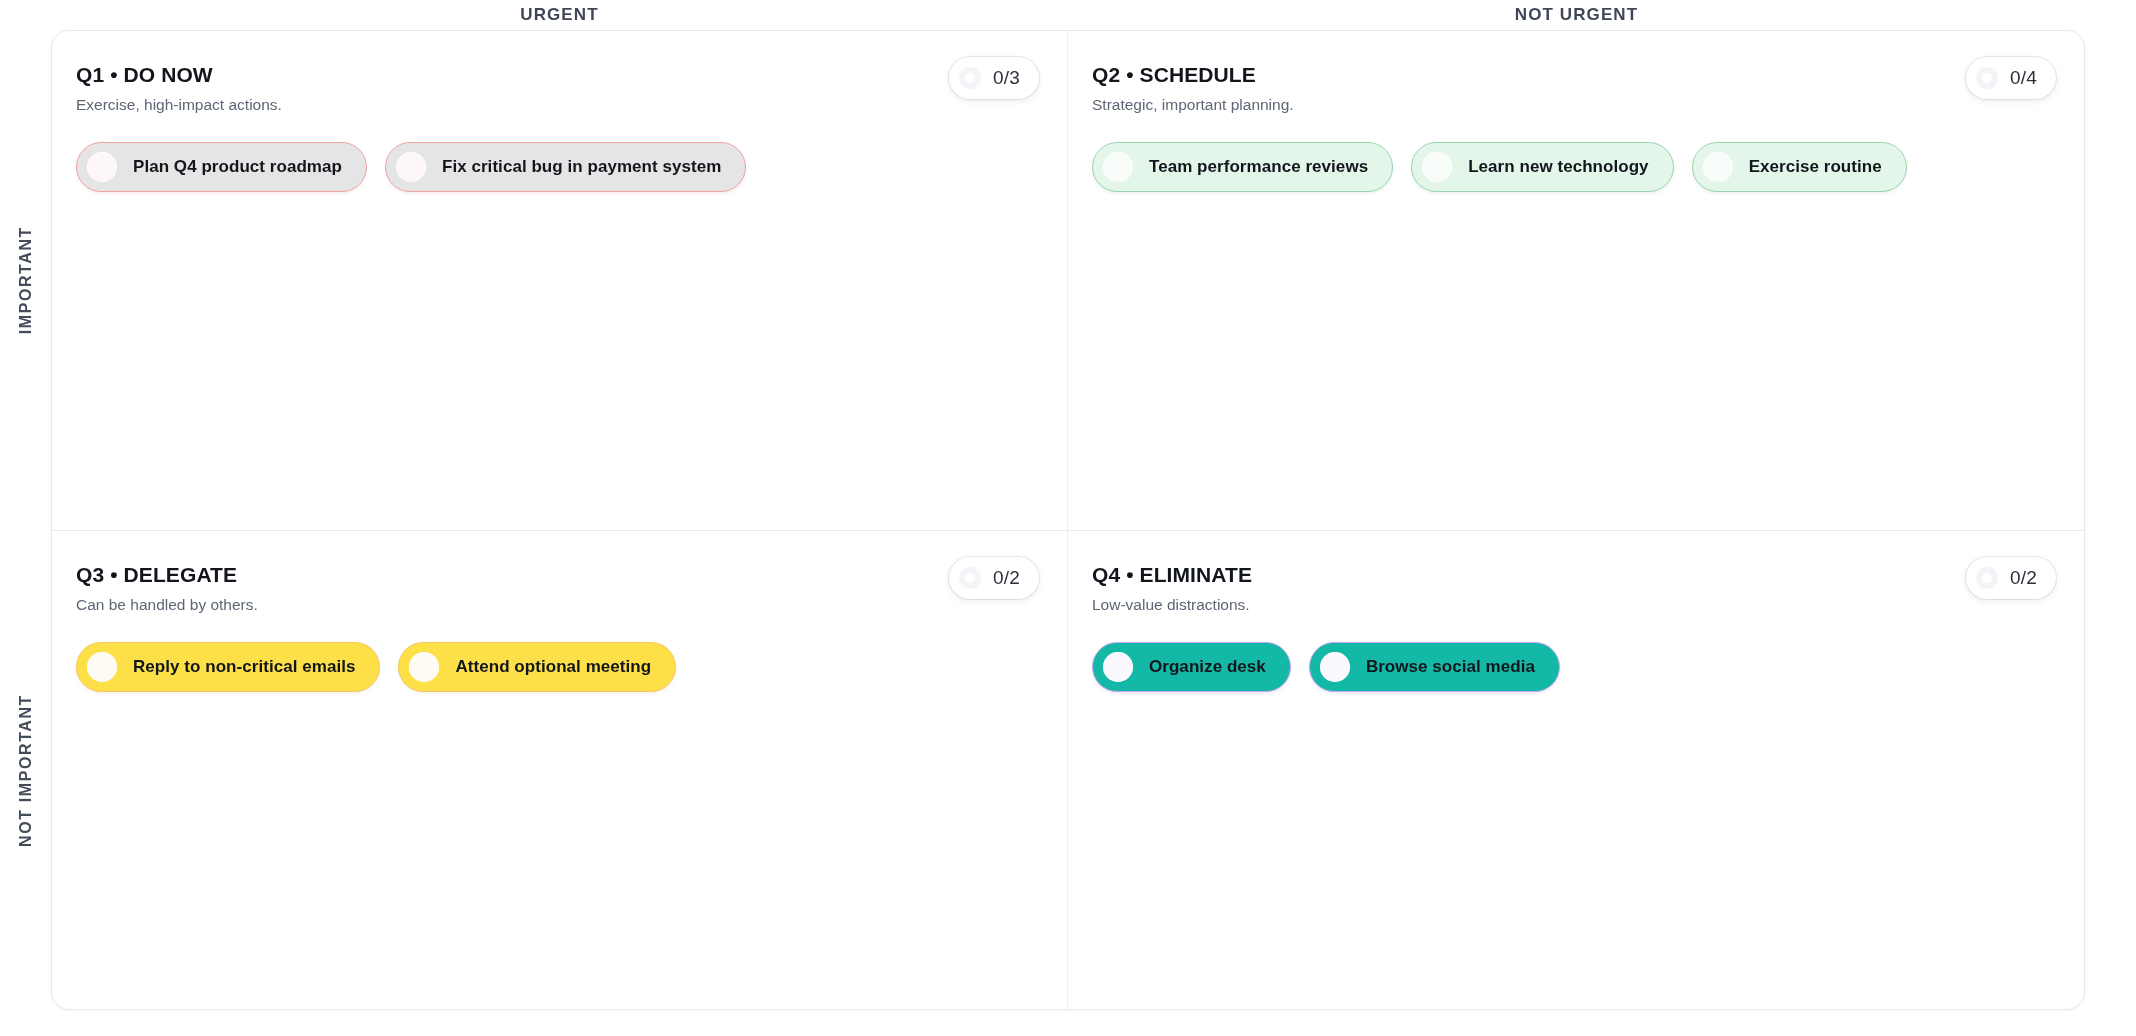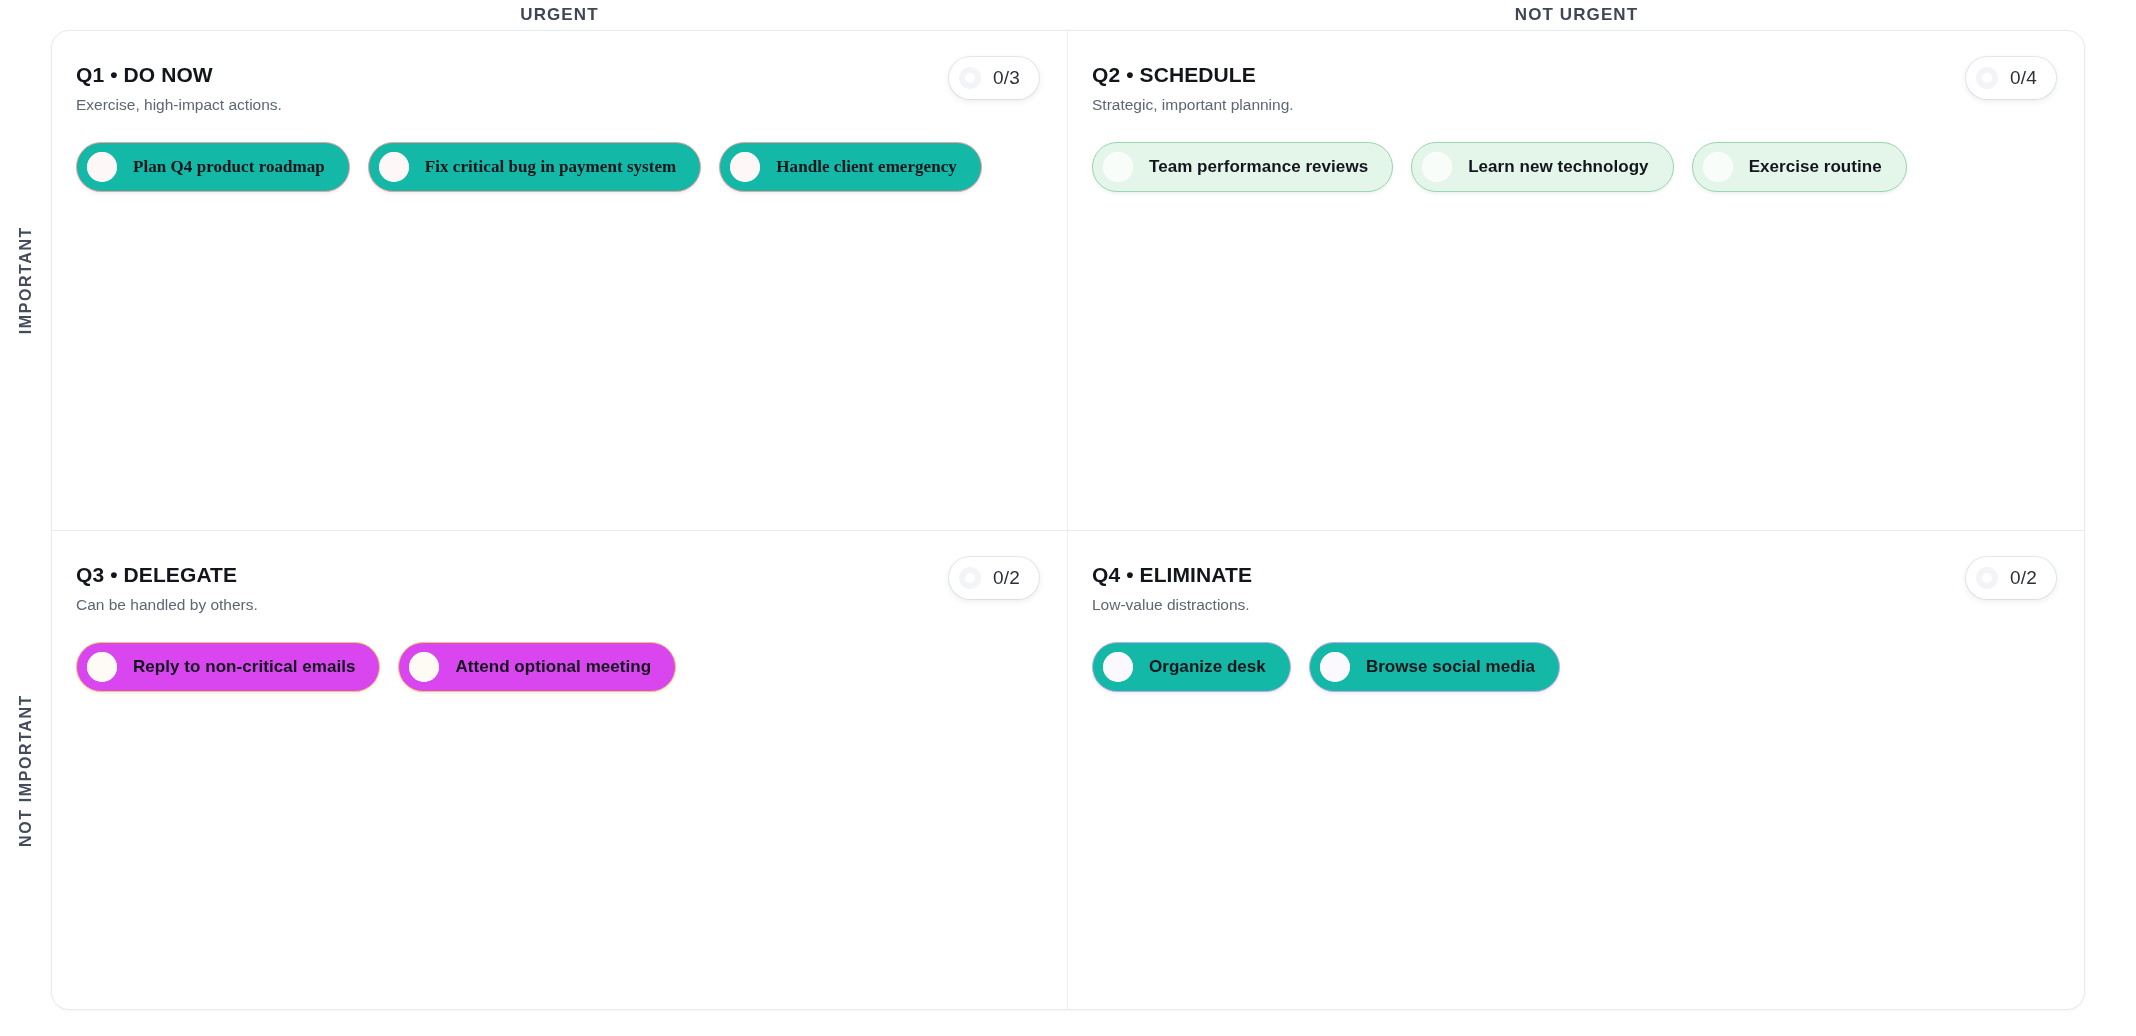--- a/index.html
+++ b/index.html
@@ -157,23 +157,23 @@
     box-shadow: inset 0 0 0 1px rgba(255,255,255,0.6);
   }
   .chip-label {
     font-size: 17px;
     font-weight: 700;
     color: #13161d;
     letter-spacing: 0.05px;
     white-space: nowrap;
   }
 
-  .chip.red    { background: #14b8a6; border-color: #f0a1a1; box-shadow: 0 2px 3px rgba(200,120,120,0.13); font-family: Liberation Serif, serif; }
+  .chip.red    { background: #e5e5e5; border-color: #f0a1a1; box-shadow: 0 2px 3px rgba(200,120,120,0.13); }
   .chip.green  { background: #e4f5ea; border-color: #9ad5af; box-shadow: 0 2px 3px rgba(110,170,130,0.13); }
-  .chip.amber  { background: #d946ef; border-color: #f5c667; box-shadow: 0 2px 3px rgba(200,165,90,0.13); }
+  .chip.amber  { background: #fde047; border-color: #f5c667; box-shadow: 0 2px 3px rgba(200,165,90,0.13); }
   .chip.purple { background: #14b8a6; border-color: #c3a9f0; box-shadow: 0 2px 3px rgba(150,120,210,0.13); }
 
   .chip.red    .chip-check { background: #fdf7f7; }
   .chip.green  .chip-check { background: #f9fdfa; }
   .chip.amber  .chip-check { background: #fefbf5; }
   .chip.purple .chip-check { background: #fbf9fe; }
 </style>
 </head>
 <body>
 
@@ -202,24 +202,20 @@
       </div>
       <div class="tasks">
           <div class="chip red">
             <div class="chip-check"></div>
             <div class="chip-label">Plan Q4 product roadmap</div>
           </div>
           <div class="chip red">
             <div class="chip-check"></div>
             <div class="chip-label">Fix critical bug in payment system</div>
           </div>
-          <div class="chip red">
-            <div class="chip-check"></div>
-            <div class="chip-label">Handle client emergency</div>
-          </div>
         </div>
     </div>
 
     <div class="quadrant q2">
       <div class="q-title">Q2 • SCHEDULE</div>
       <div class="q-subtitle">Strategic, important planning.</div>
       <div class="counter">
         <div class="counter-ring"></div>
         <div class="counter-text">0/4</div>
       </div>

